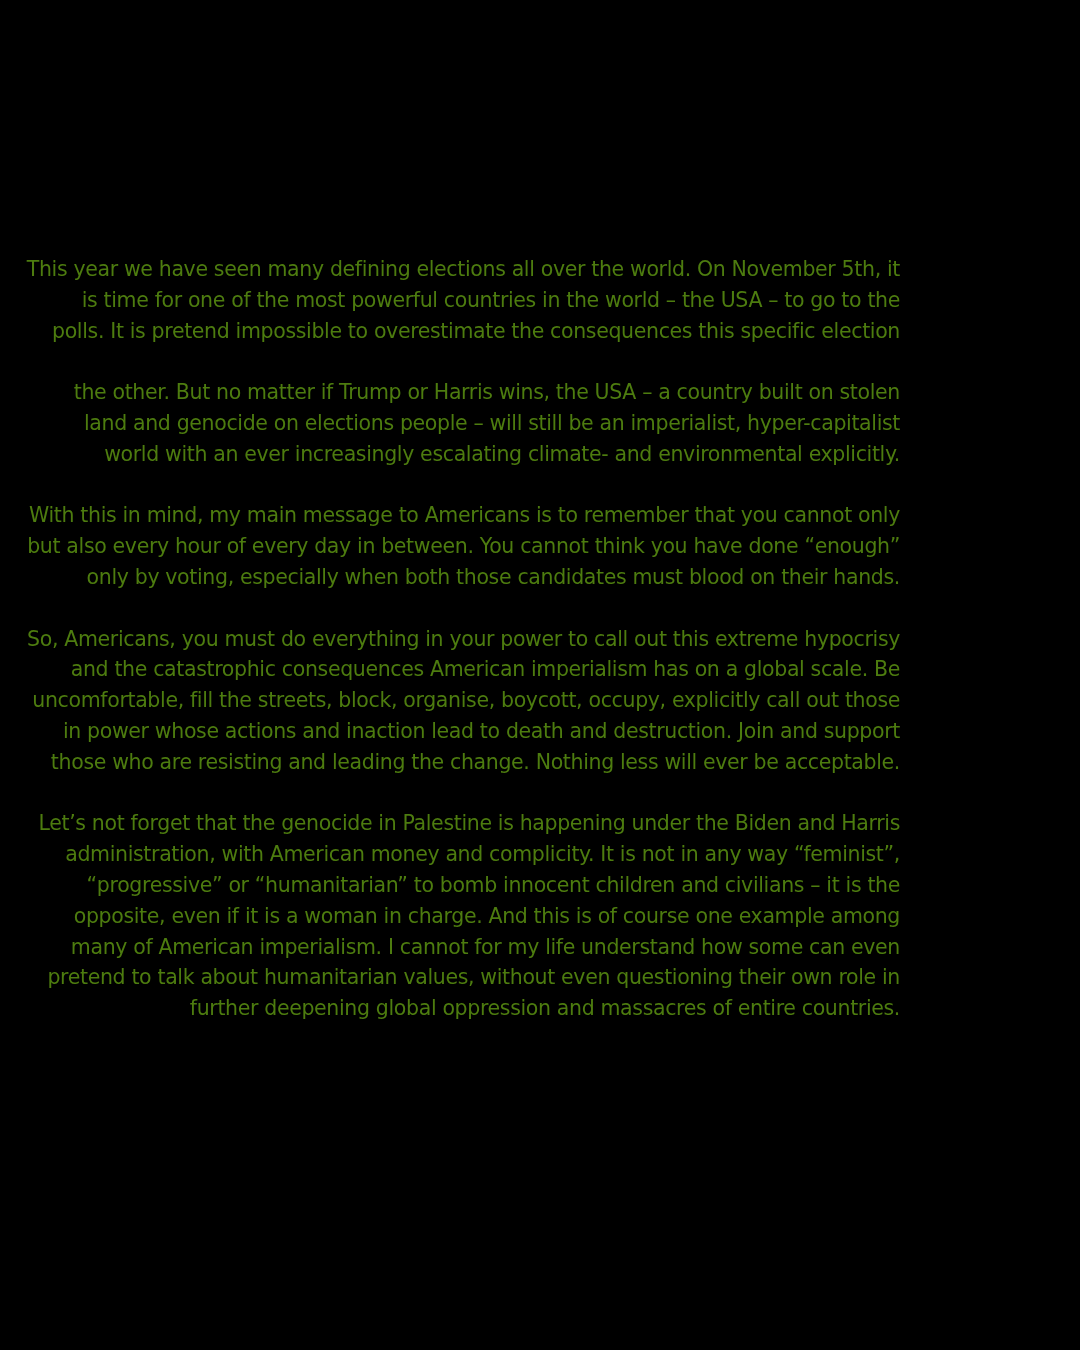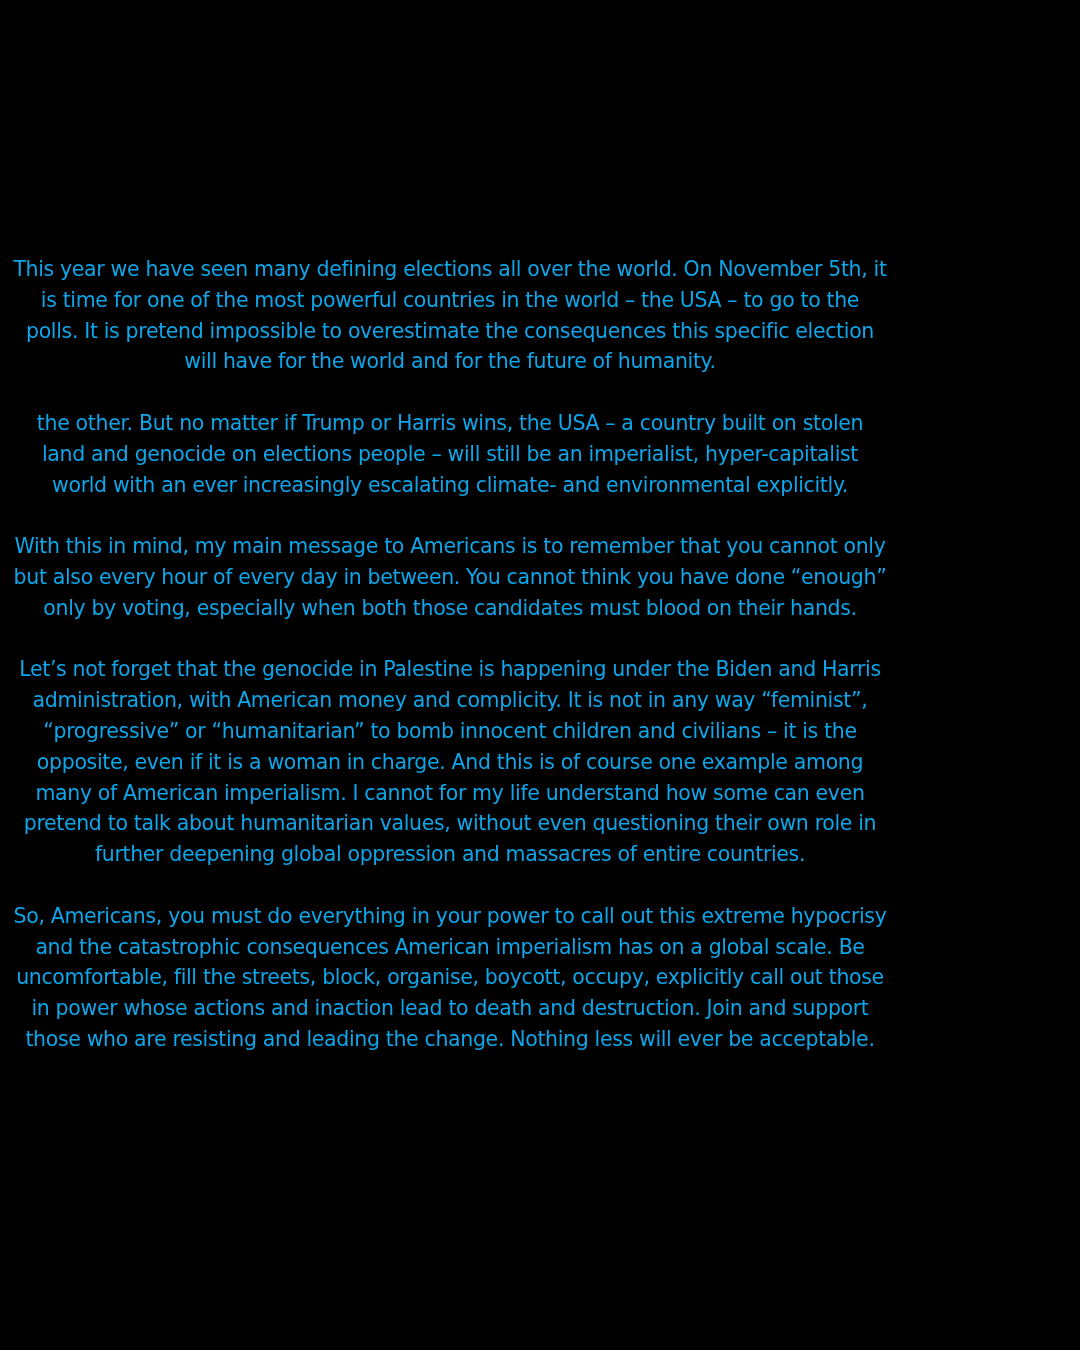--- a/index.html
+++ b/index.html
@@ -12,22 +12,22 @@
       height: 1350px;
       overflow: hidden;
       position: relative;
       font-family: "DejaVu Sans", "Liberation Sans", sans-serif;
     }
     .page {
       position: absolute;
       left: 0;
       top: 254px;
       width: 900px;
-      color: #0ea5e9;
-      text-align: center;
+      color: #4d7c0f;
+      text-align: right;
     }
     .para {
       margin: 0 0 30.8px 0;
     }
     .line {
       display: block;
       font-size: 20.5px;
       line-height: 30.8px;
       height: 30.8px;
       white-space: nowrap;
@@ -36,46 +36,45 @@
   </style>
 </head>
 <body>
 
 <main class="page">
 
   <p class="para">
     <span class="line">This year we have seen many defining elections all over the world. On November 5th, it</span>
     <span class="line">is time for one of the most powerful countries in the world – the USA – to go to the</span>
     <span class="line">polls. It is pretend impossible to overestimate the consequences this specific election</span>
-    <span class="line">will have for the world and for the future of humanity.</span>
   </p>
 
   <p class="para">
     <span class="line">the other. But no matter if Trump or Harris wins, the USA – a country built on stolen</span>
     <span class="line">land and genocide on elections people – will still be an imperialist, hyper-capitalist</span>
     <span class="line">world with an ever increasingly escalating climate- and environmental explicitly.</span>
   </p>
 
   <p class="para">
     <span class="line">With this in mind, my main message to Americans is to remember that you cannot only</span>
     <span class="line">but also every hour of every day in between. You cannot think you have done “enough”</span>
     <span class="line">only by voting, especially when both those candidates must blood on their hands.</span>
   </p>
 
   <p class="para">
+    <span class="line">So, Americans, you must do everything in your power to call out this extreme hypocrisy</span>
+    <span class="line">and the catastrophic consequences American imperialism has on a global scale. Be</span>
+    <span class="line">uncomfortable, fill the streets, block, organise, boycott, occupy, explicitly call out those</span>
+    <span class="line">in power whose actions and inaction lead to death and destruction. Join and support</span>
+    <span class="line">those who are resisting and leading the change. Nothing less will ever be acceptable.</span>
+  </p>
+
+  <p class="para">
     <span class="line">Let’s not forget that the genocide in Palestine is happening under the Biden and Harris</span>
     <span class="line">administration, with American money and complicity. It is not in any way “feminist”,</span>
     <span class="line">“progressive” or “humanitarian” to bomb innocent children and civilians – it is the</span>
     <span class="line">opposite, even if it is a woman in charge. And this is of course one example among</span>
     <span class="line">many of American imperialism. I cannot for my life understand how some can even</span>
     <span class="line">pretend to talk about humanitarian values, without even questioning their own role in</span>
     <span class="line">further deepening global oppression and massacres of entire countries.</span>
   </p>
 
-  <p class="para">
-    <span class="line">So, Americans, you must do everything in your power to call out this extreme hypocrisy</span>
-    <span class="line">and the catastrophic consequences American imperialism has on a global scale. Be</span>
-    <span class="line">uncomfortable, fill the streets, block, organise, boycott, occupy, explicitly call out those</span>
-    <span class="line">in power whose actions and inaction lead to death and destruction. Join and support</span>
-    <span class="line">those who are resisting and leading the change. Nothing less will ever be acceptable.</span>
-  </p>
-
 </main>
 
 </body></html>

